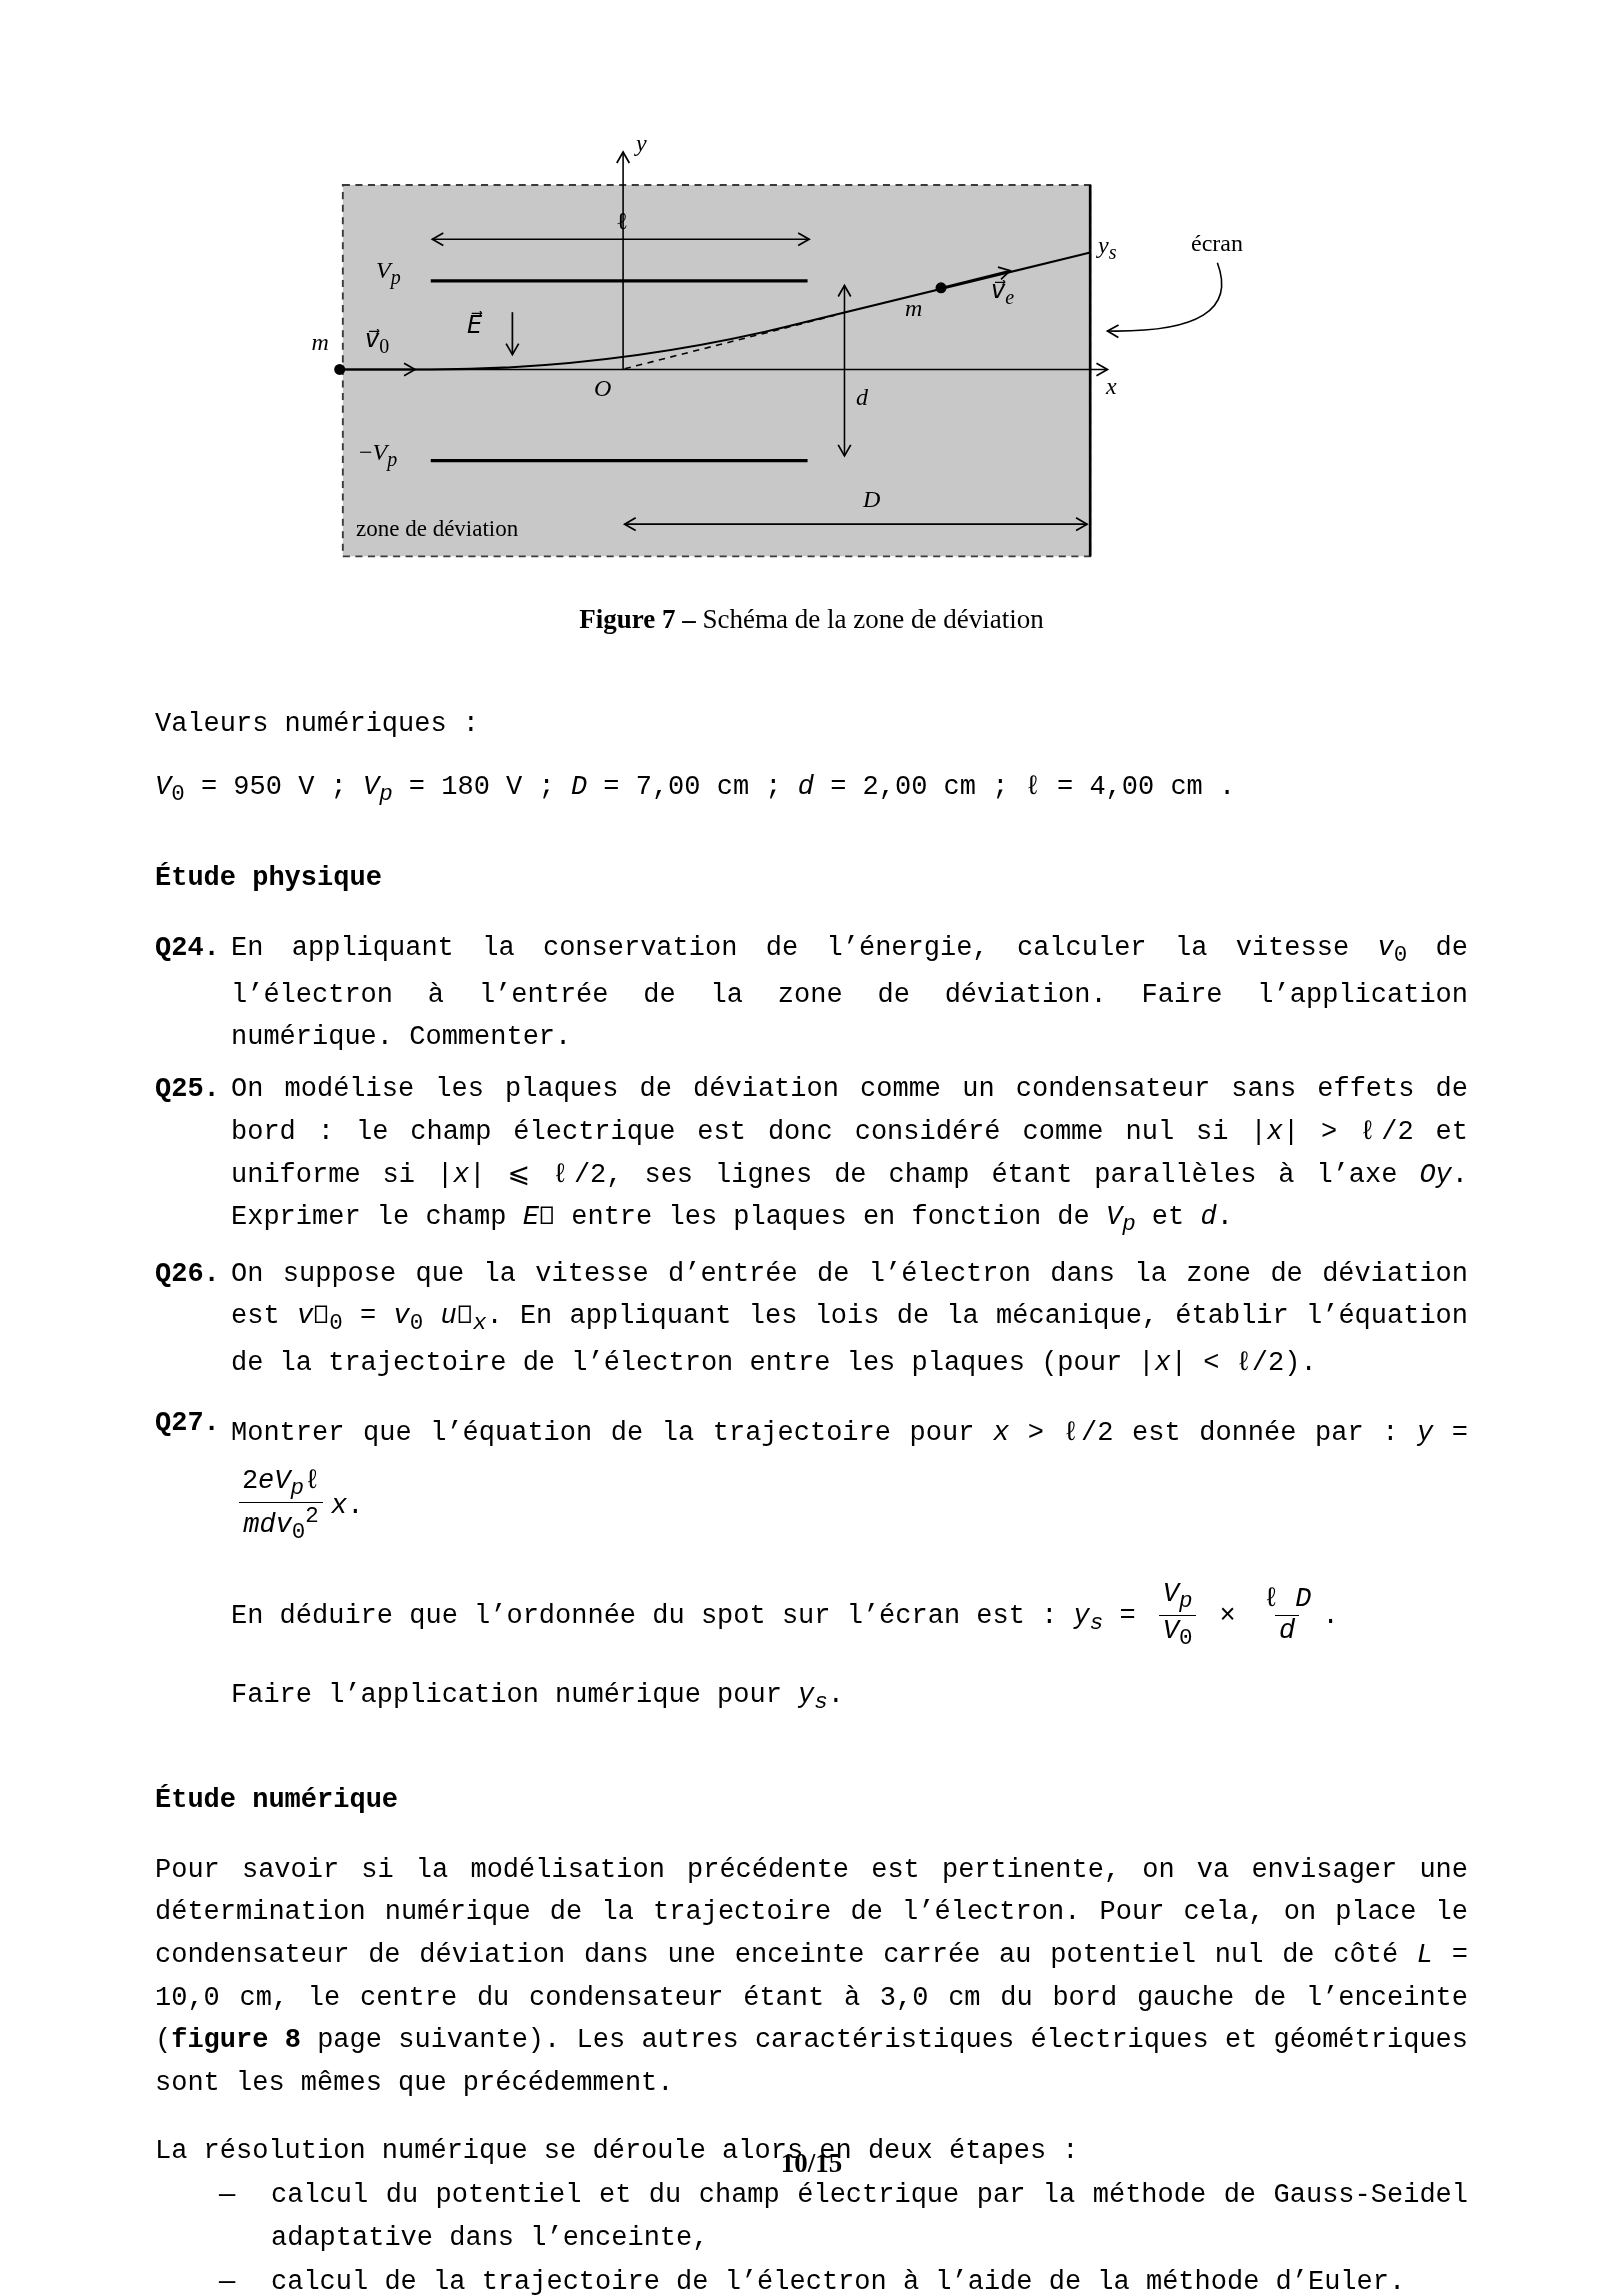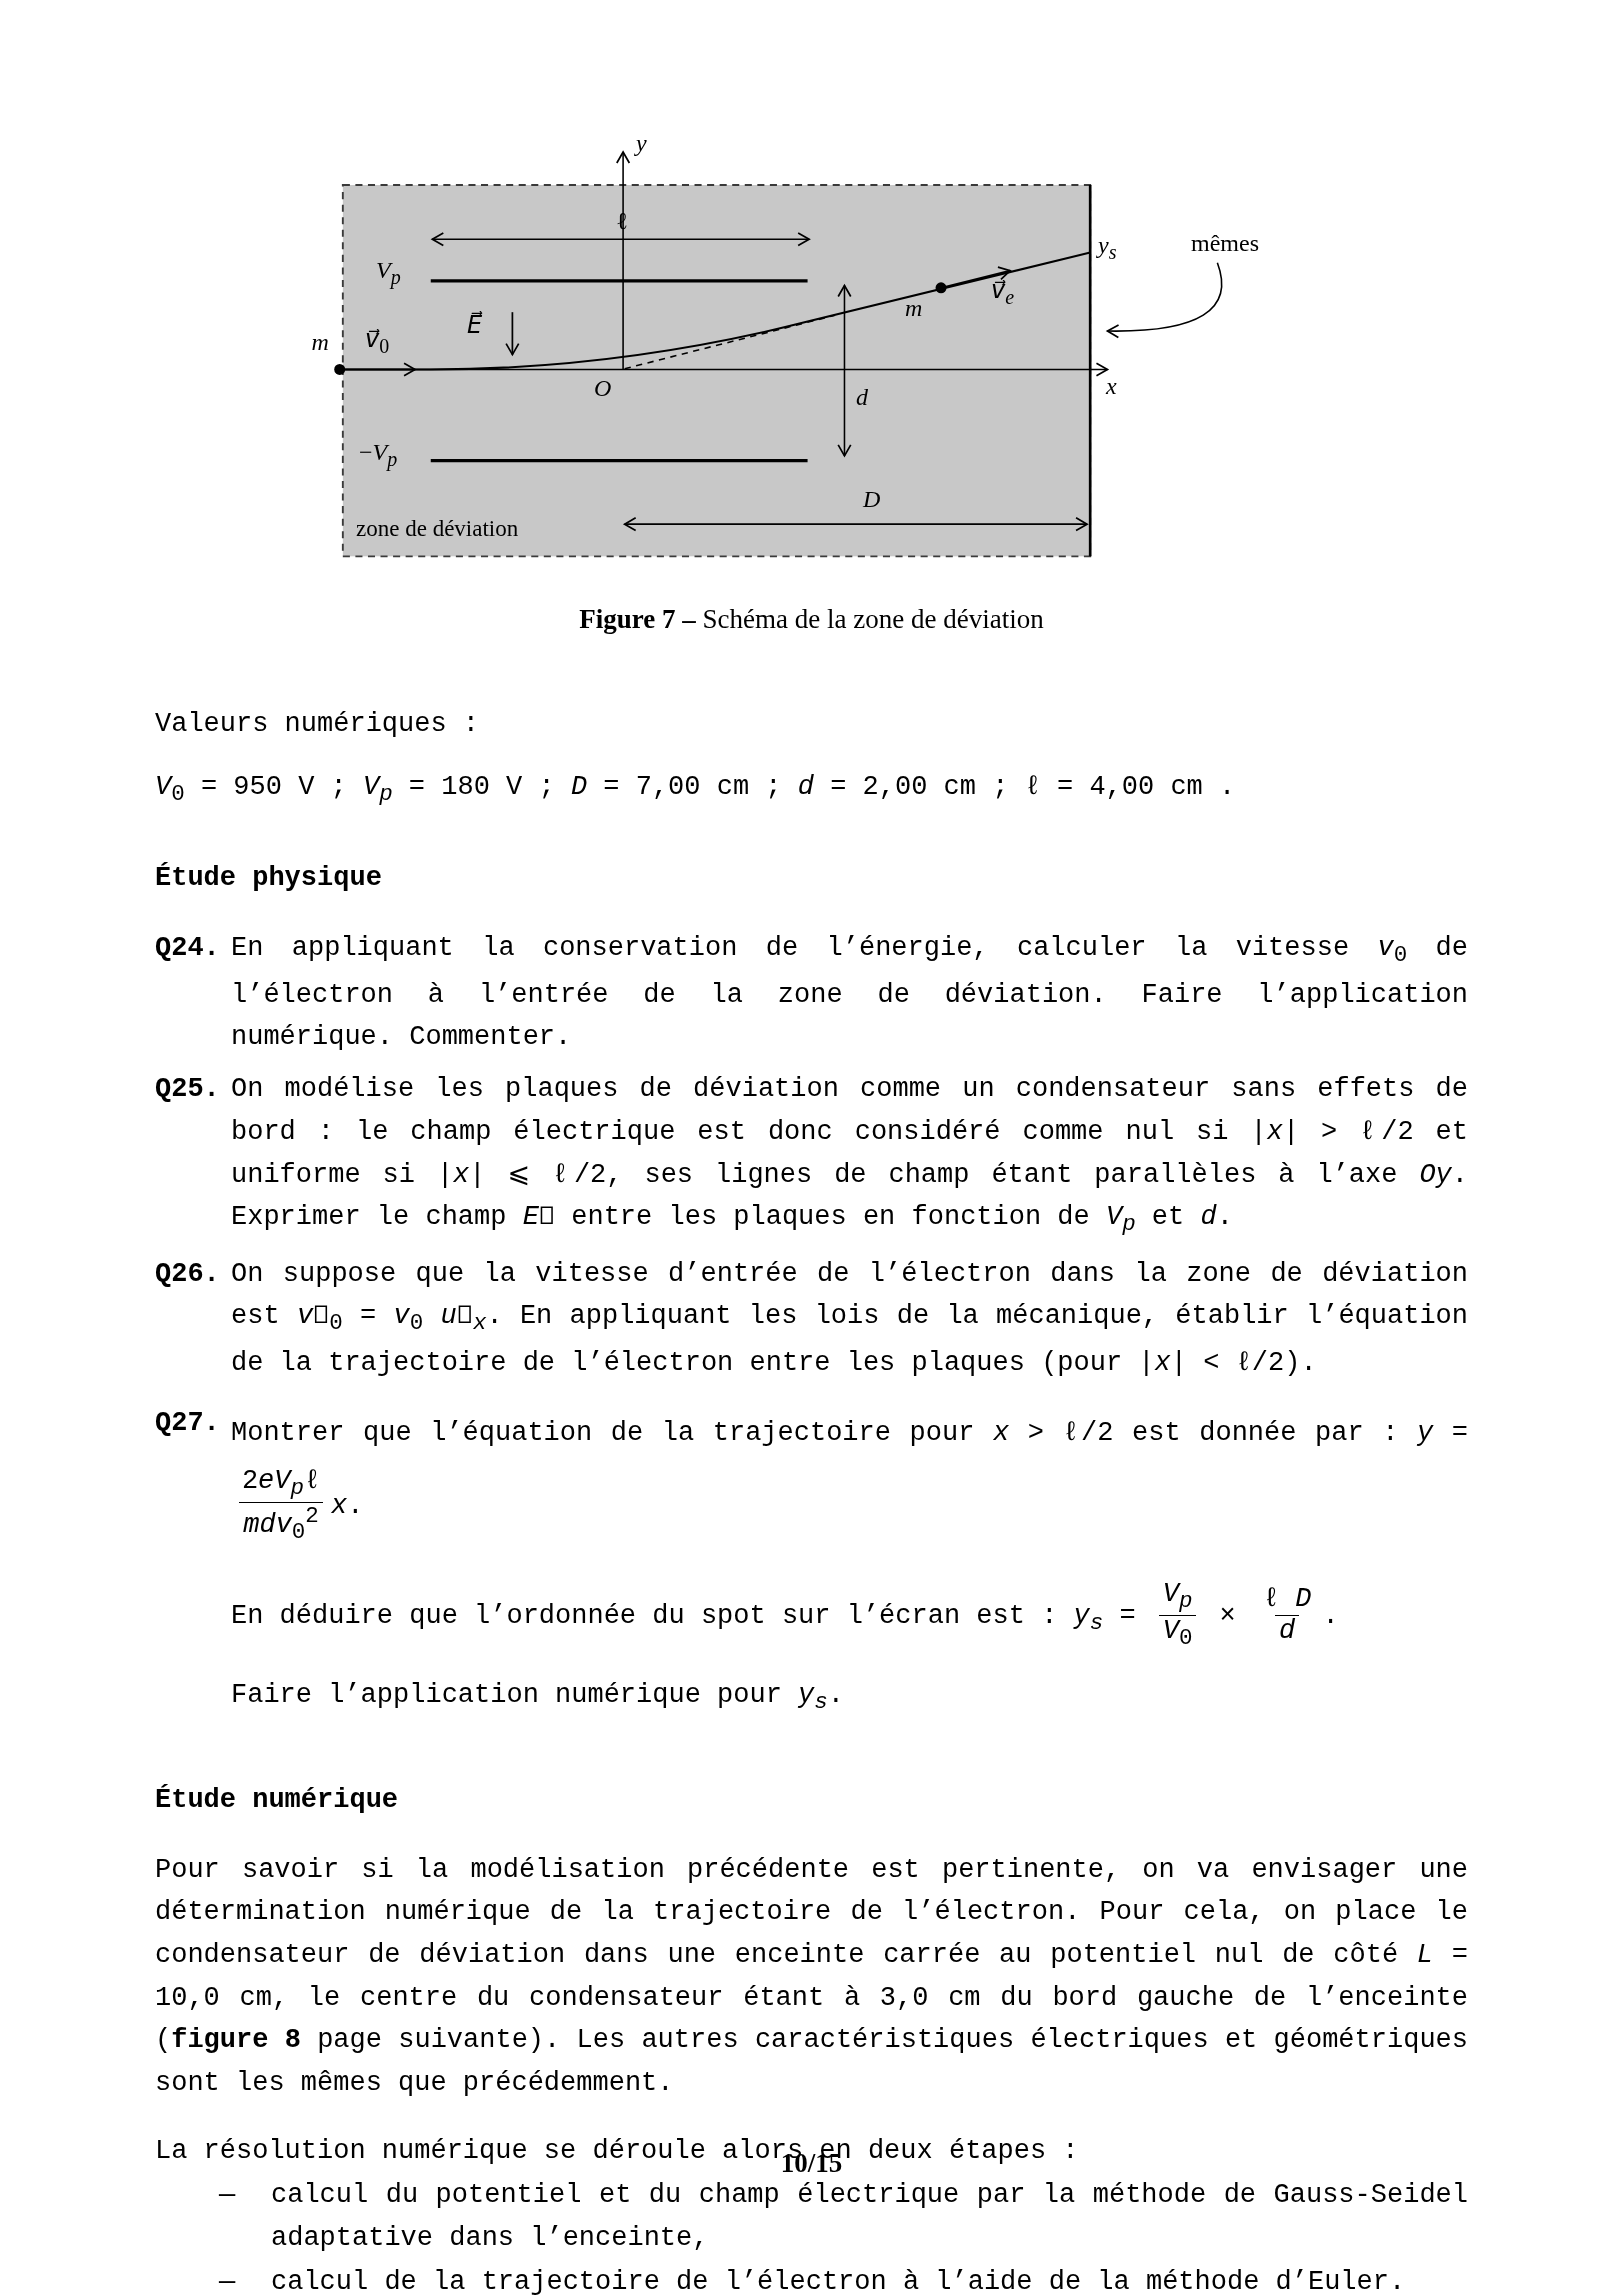--- a/index.html
+++ b/index.html
@@ -99,21 +99,21 @@
       <span class="fig-label" style="left:303px;top:75px;">ℓ</span>
       <span class="fig-label" style="left:63px;top:124px;"><i>V</i><sub><i>p</i></sub></span>
       <span class="fig-label" style="left:46px;top:306px;">−<i>V</i><sub><i>p</i></sub></span>
       <span class="fig-label" style="left:154px;top:179px;"><i>E⃗</i></span>
       <span class="fig-label" style="left:-1.6px;top:196px;"><i>m</i></span>
       <span class="fig-label" style="left:52px;top:193px;"><i>v⃗</i><sub>0</sub></span>
       <span class="fig-label" style="left:281px;top:242px;"><i>O</i></span>
       <span class="fig-label" style="left:543px;top:251px;"><i>d</i></span>
       <span class="fig-label" style="left:550px;top:353px;"><i>D</i></span>
       <span class="fig-label" style="left:785px;top:99px;"><i>y</i><sub><i>s</i></sub></span>
-      <span class="fig-label" style="left:878px;top:97px;">mêmes</span>
+      <span class="fig-label" style="left:878px;top:97px;">écran</span>
       <span class="fig-label" style="left:592px;top:162px;"><i>m</i></span>
       <span class="fig-label" style="left:678px;top:144px;"><i>v⃗</i><sub><i>e</i></sub></span>
       <span class="fig-label small" style="left:43px;top:383px;">zone de déviation</span>
     </div>
 
     <div class="caption">
       <span class="b">Figure 7 –</span><span> Schéma de la zone de déviation</span>
     </div>
   </div>
 

